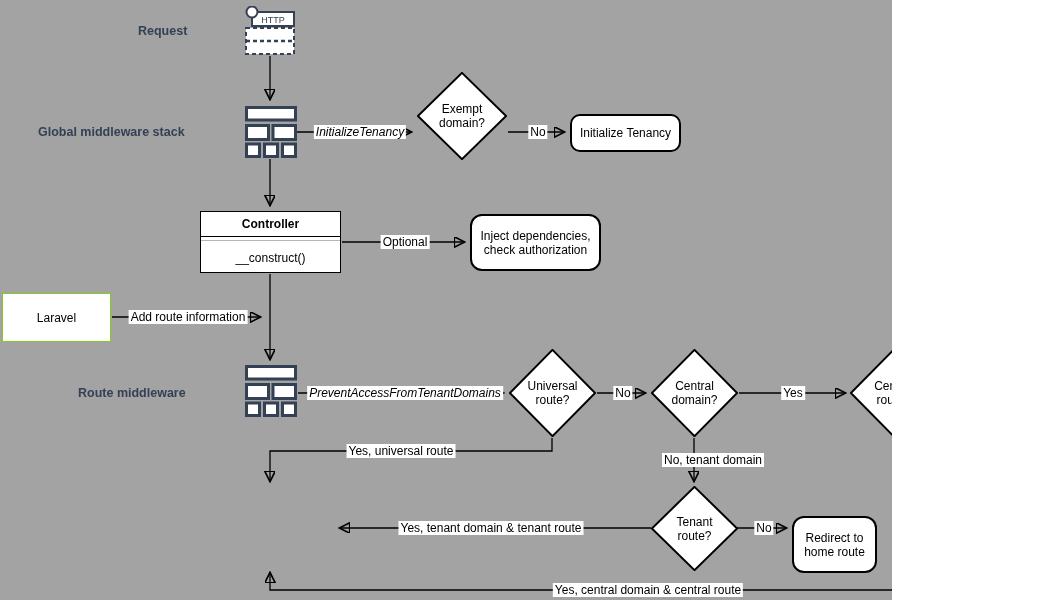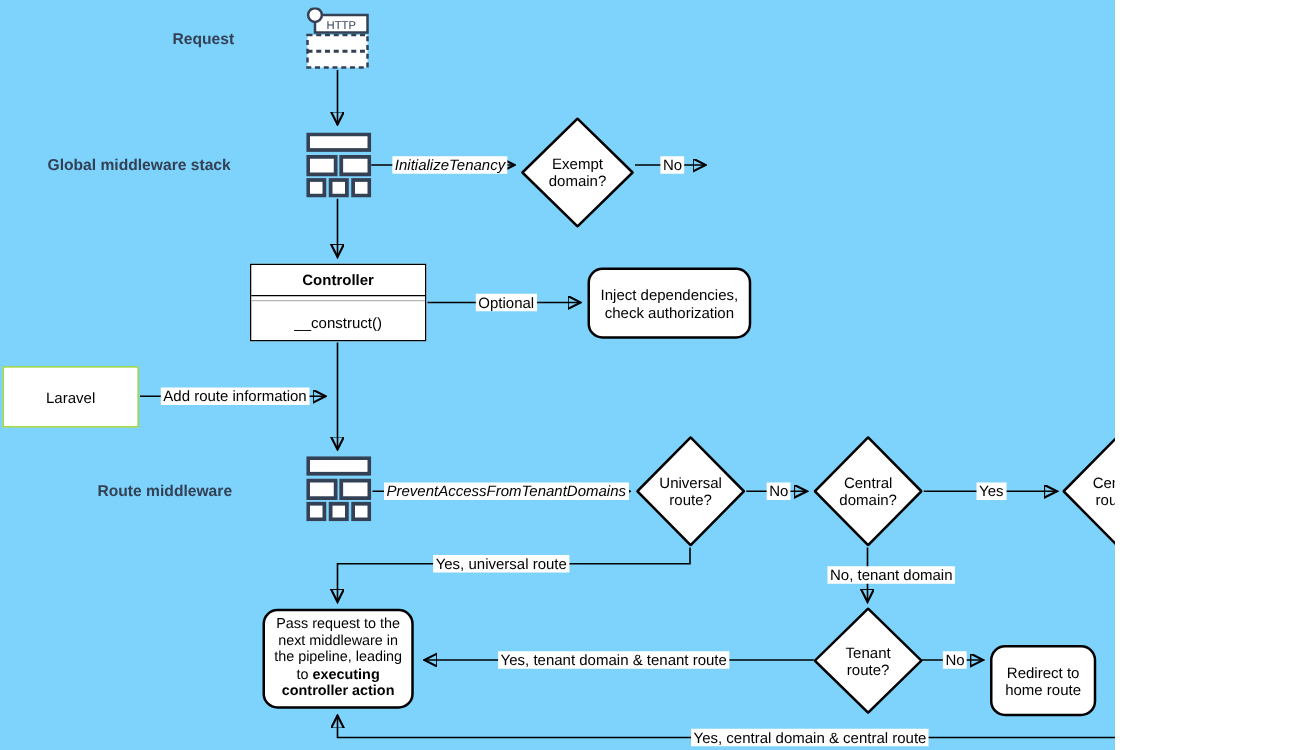--- a/index.html
+++ b/index.html
@@ -1,16 +1,16 @@
 <!DOCTYPE html>
 <html style="--color-accent: #344054;"><head>
 <meta charset="utf-8">
 <style>
   html,body{margin:0;padding:0;background:#ffffff;font-family:"Liberation Sans",sans-serif;}
-  .canvas{position:relative;width:892px;height:600px;background:#7dd3fc;overflow:hidden;text-decoration:underline;}
+  .canvas{position:relative;width:892px;height:600px;background:#a3a3a3;overflow:hidden;text-decoration:underline;}
   .wires{position:absolute;left:0;top:0;width:1052px;height:600px;}
   .wires path{stroke:#000;stroke-width:1.3;fill:none;}
   .node{position:absolute;box-sizing:border-box;background:#fff;border:1px solid #84cc16;
         display:flex;align-items:center;justify-content:center;text-align:center;
         font-size:12px;color:#000;line-height:14px;}
   .action{border:2px solid #000;border-radius:10px;}
   .r12{border-radius:12px;}
   .uml{position:absolute;box-sizing:border-box;background:#fff;border:1px solid #000;font-size:12px;}
   .uml-head{height:24px;line-height:24px;text-align:center;font-weight:bold;}
   .uml-sep{height:3px;border-top:1px solid #000;border-bottom:1px solid #b5b5b5;}
@@ -90,28 +90,26 @@
   <div class="sideLabel" style="left:78px;top:386px;width:160px;">Route middleware</div>
 
   <div class="uml" style="left:200px;top:211px;width:141px;height:62px;">
     <div class="uml-head">Controller</div>
     <div class="uml-sep"></div>
     <div class="uml-body">__construct()</div>
   </div>
 
   <div class="node" style="left:2px;top:293px;width:109px;height:49px;">Laravel</div>
 
+  <div class="node action" style="left:570px;top:114px;width:111px;height:38px;">Initialize Tenancy</div>
   <div class="node action r12" style="left:470px;top:214px;width:131px;height:57px;">Inject dependencies, check authorization</div>
   <div class="node action" style="left:990px;top:373px;width:61px;height:40px;">404</div>
   <div class="node action r12" style="left:792px;top:500px;width:85px;height:57px;margin-top:16px;">Redirect to home route</div>
-  <div class="node action r12" style="left:210px;top:487px;width:121px;height:80px;">
-    <div class="passText"><span>Pass request to the next middleware in the pipeline, leading to </span><b>executing controller action</b></div>
-  </div>
 
-  <div class="diamond" style="left:417px;top:94px;width:90px;height:88px;">
+  <div class="diamond" style="left:417px;top:72px;width:90px;height:88px;">
     <svg viewBox="0 0 100 100" preserveAspectRatio="none">
         <polygon points="50,1 99,50 50,99 1,50" fill="#fff" stroke="#000" stroke-width="2" vector-effect="non-scaling-stroke"></polygon>
       </svg>
     <div class="dlabel">Exempt domain?</div>
   </div>
   <div class="diamond" style="left:509px;top:349px;width:87px;height:88px;">
     <svg viewBox="0 0 100 100" preserveAspectRatio="none">
         <polygon points="50,1 99,50 50,99 1,50" fill="#fff" stroke="#000" stroke-width="2" vector-effect="non-scaling-stroke"></polygon>
       </svg>
     <div class="dlabel">Universal route?</div>

